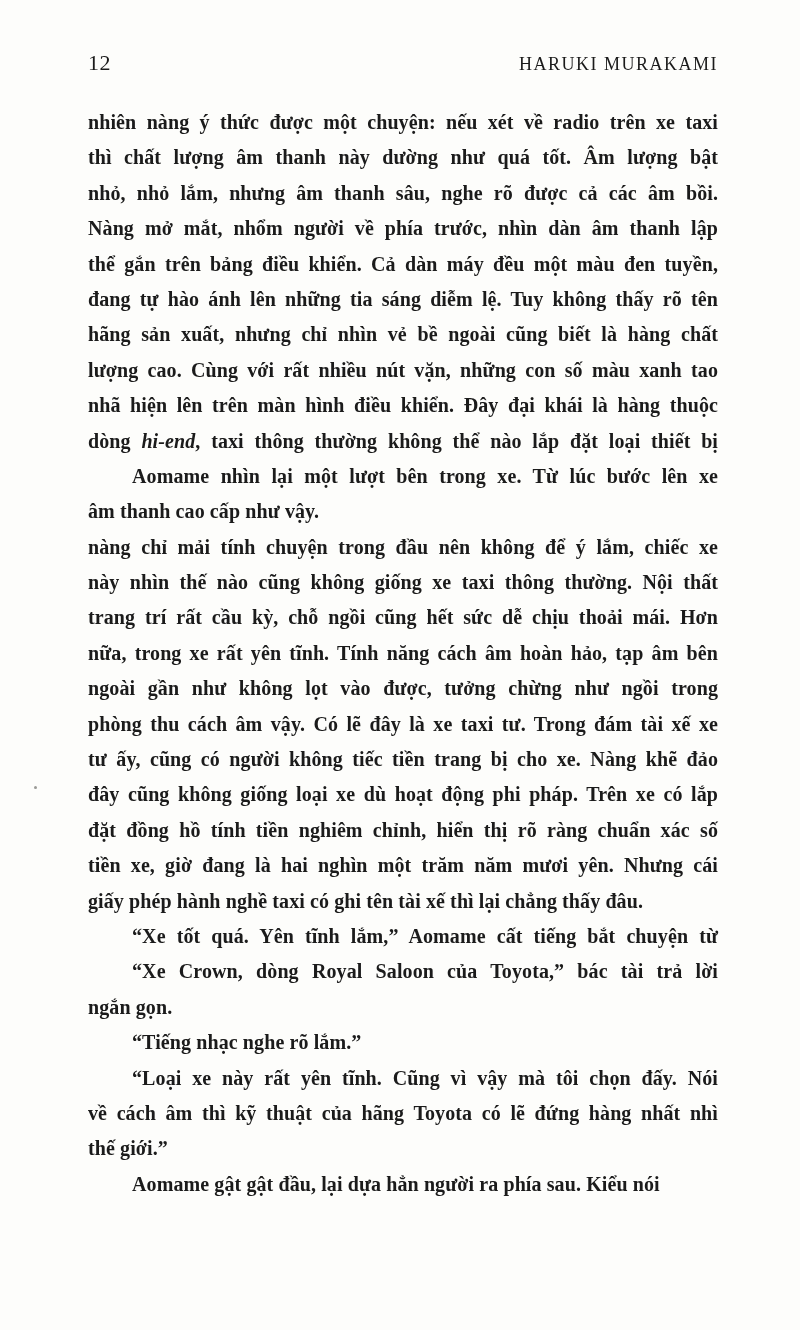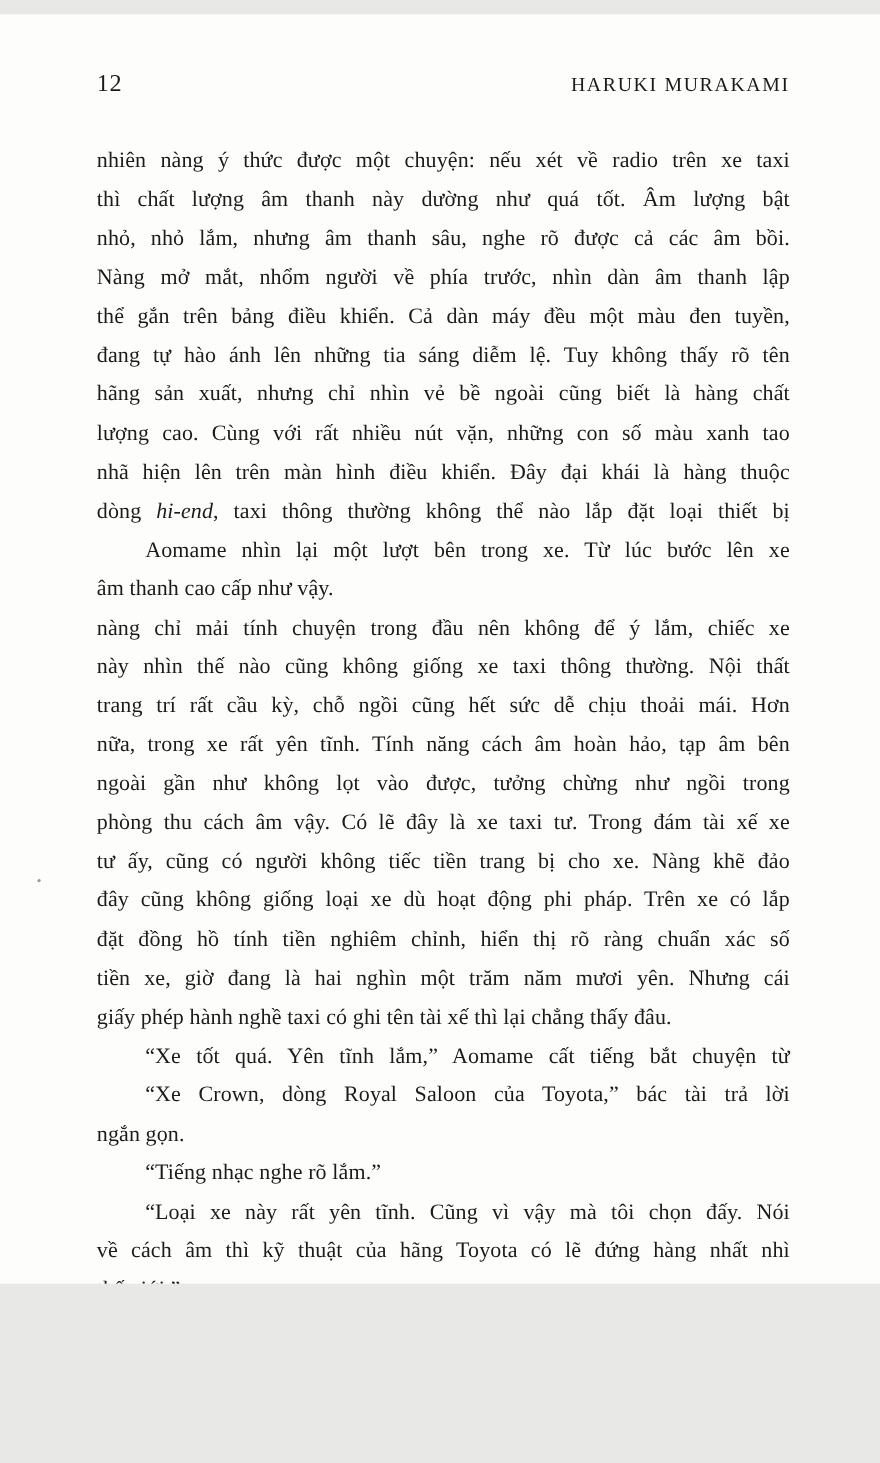--- a/index.html
+++ b/index.html
@@ -1,21 +1,21 @@
 <!DOCTYPE html>
 <html><head>
 <meta charset="utf-8">
 <style>
   * { margin: 0; padding: 0; box-sizing: border-box; }
   html, body { background: #e8e8e6; }
   .page {
     position: relative;
     width: 800px;
-    height: 1154px;
-    margin: 13px auto;
+    height: 1330px;
+    margin: 0 auto;
     background: #fdfdfb;
     overflow: hidden;
     font-family: "Liberation Serif", "DejaVu Serif", serif;
     color: #1b1b1b;
   }
   .running-header {
     position: absolute;
     left: 88px;
     width: 630px;
     top: 50px;
@@ -28,22 +28,23 @@
     font-size: 22px;
     letter-spacing: 0.5px;
   }
   .running-head {
     font-size: 18px;
     letter-spacing: 1.5px;
   }
   .body-text {
     position: absolute;
     left: 88px;
-    top: 116px;
+    top: 105px;
     width: 630px;
+    font-weight: bold;
   }
   .line {
     font-size: 20px;
     line-height: 35.4px;
     height: 35.4px;
     white-space: normal;
     letter-spacing: 0.1px;
   }
   .line.j {
     text-align: justify;

